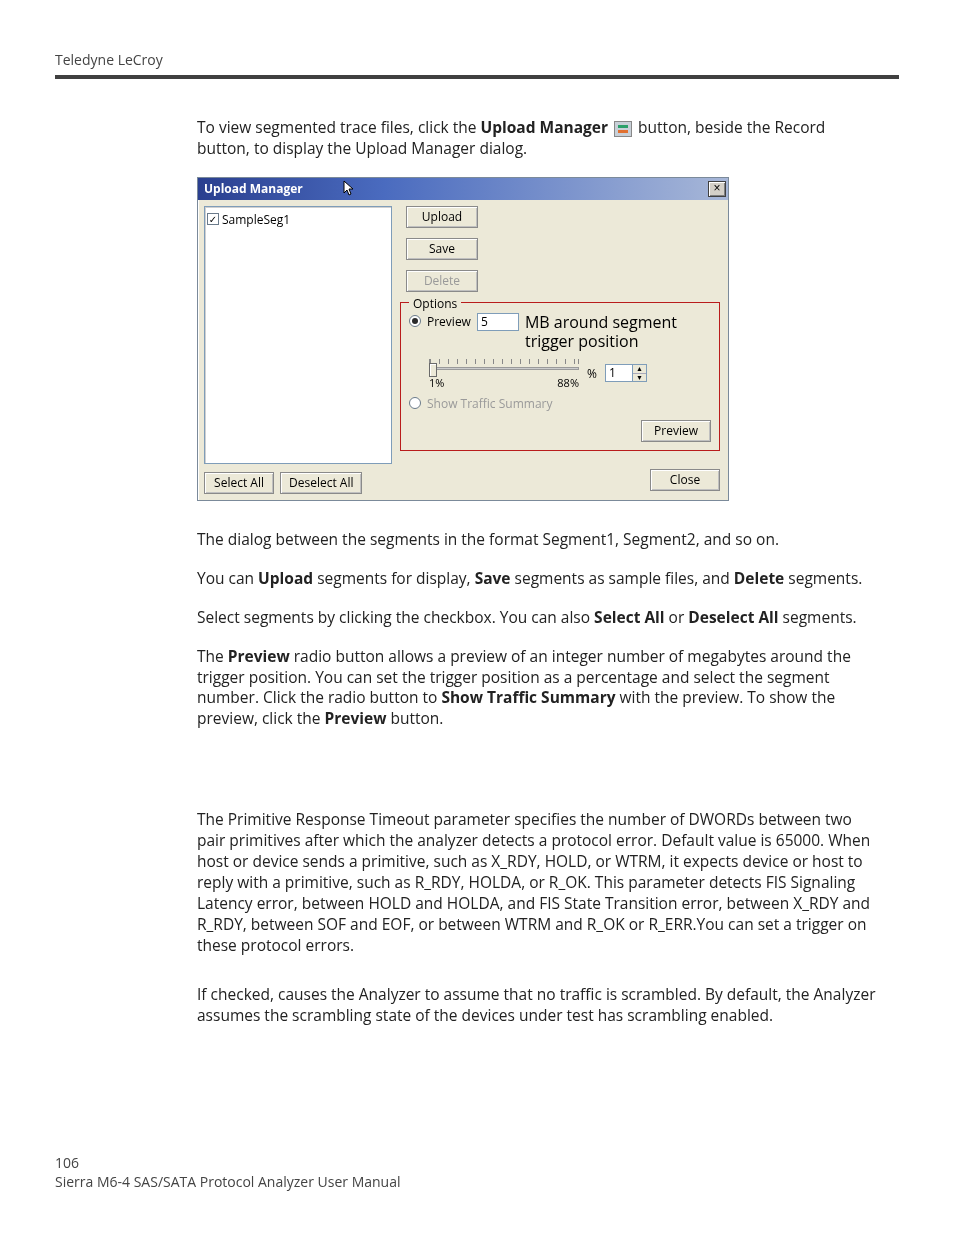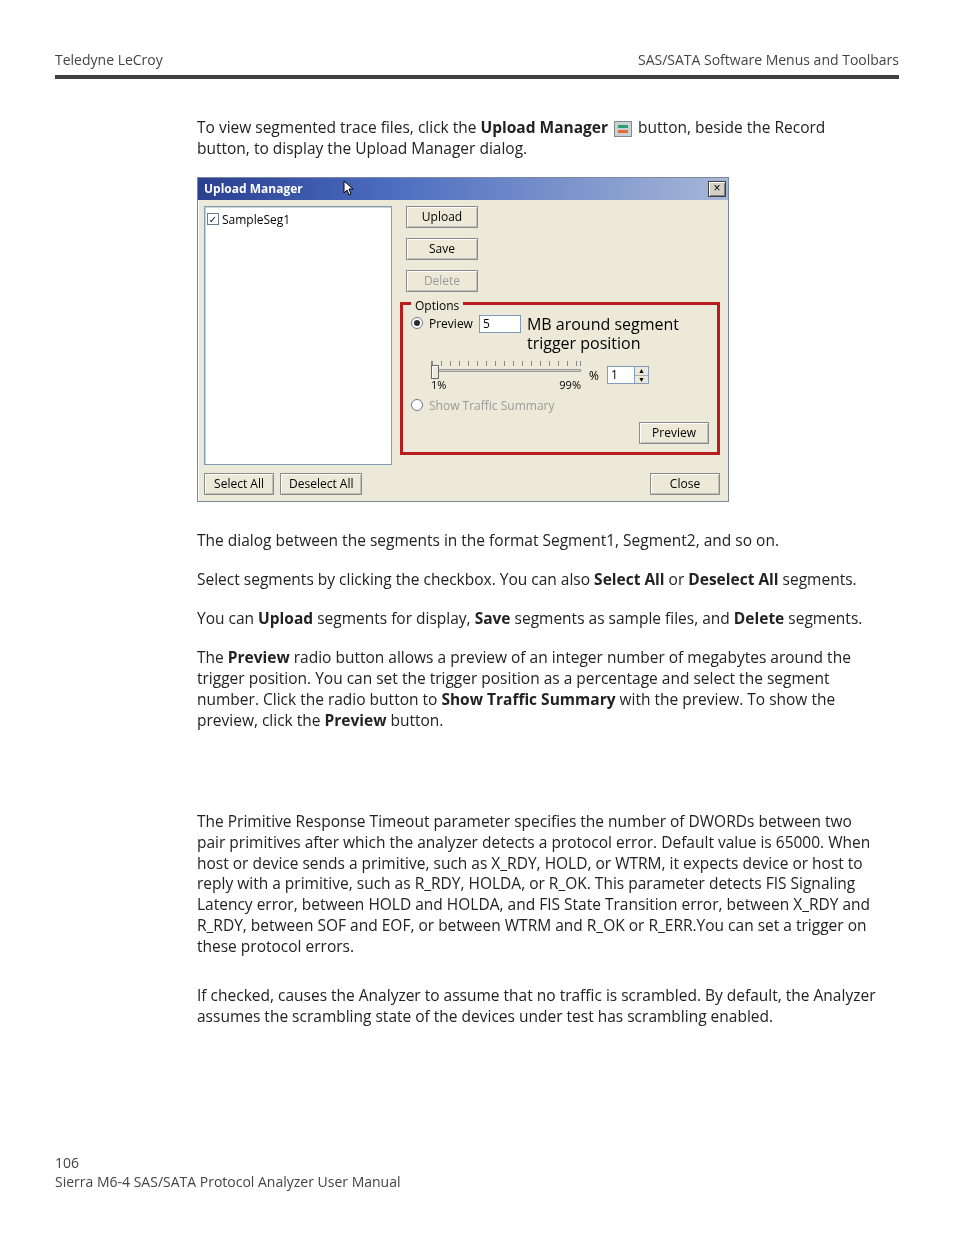--- a/index.html
+++ b/index.html
@@ -158,21 +158,21 @@
   .btn + .btn { margin-left: 6px; }
   .btn.disabled { color: #9a9a9a; }
   .right-pane {
     flex: 1;
     display: flex;
     flex-direction: column;
   }
   .action-btn-row { margin-bottom: 10px; }
   .action-btn-row .btn { width: 72px; margin-left: 8px;}
   .groupbox {
-    border: 3px solid #b91c1c;
+    border: 1px solid #b91c1c;
     margin: 0 2px;
     padding: 10px 8px 8px 8px;
     position: relative;
   }
   .groupbox-title {
     position: absolute;
     top: -8px;
     left: 8px;
     background: #ece9d8;
     padding: 0 4px;
@@ -305,21 +305,20 @@
     color: #444;
     flex-direction: column;
   }
 </style>
 </head>
 <body>
 
 <div class="page">
   <div class="header">
     <span>Teledyne LeCroy</span>
-    <span>SAS/SATA Software Menus and Toolbars</span>
   </div>
 
   <div class="content">
     <p class="body">
       <span>To view segmented trace files, click the </span><span class="bold">Upload Manager</span>
       <span class="inline-icon"></span><span> button, beside the Record button, to display the Upload Manager dialog.</span>
     </p>
 
     <div class="dialog">
       <div class="titlebar">
@@ -370,21 +369,21 @@
               </span>
             </div>
 
             <div class="slider-row">
               <div class="slider">
                 <div class="slider-ticks"></div>
                 <div class="slider-track"></div>
                 <div class="slider-thumb"></div>
                 <div class="slider-labels">
                   <span>1%</span>
-                  <span>99%</span>
+                  <span>88%</span>
                 </div>
               </div>
               <span>%</span>
               <span class="spin">
                 <span class="small-input">1</span>
                 <span class="spin-btns">
                   <div>▲</div>
                   <div>▼</div>
                 </span>
               </span>
@@ -403,25 +402,25 @@
           <div class="close-row">
             <div class="btn">Close</div>
           </div>
         </div>
       </div>
     </div>
 
     <p class="body">The dialog between the segments in the format Segment1, Segment2, and so on.</p>
 
     <p class="body">
+      <span>You can </span><span class="bold">Upload</span><span> segments for display, </span><span class="bold">Save</span><span> segments as sample files, and </span><span class="bold">Delete</span><span> segments.</span>
+    </p>
+
+    <p class="body">
       <span>Select segments by clicking the checkbox. You can also </span><span class="bold">Select All</span><span> or </span><span class="bold">Deselect All</span><span> segments.</span>
-    </p>
-
-    <p class="body">
-      <span>You can </span><span class="bold">Upload</span><span> segments for display, </span><span class="bold">Save</span><span> segments as sample files, and </span><span class="bold">Delete</span><span> segments.</span>
     </p>
 
     <p class="body">
       <span>The </span><span class="bold">Preview</span><span> radio button allows a preview of an integer number of megabytes around the trigger position. You can set the trigger position as a percentage and select the segment number. Click the radio button to </span><span class="bold">Show Traffic Summary</span><span> with the preview. To show the preview, click the </span><span class="bold">Preview</span><span> button.</span>
     </p>
 
     <div class="spacer"></div>
 
     <p class="body">The Primitive Response Timeout parameter specifies the number of DWORDs between two pair primitives after which the analyzer detects a protocol error. Default value is 65000. When host or device sends a primitive, such as X_RDY, HOLD, or WTRM, it expects device or host to reply with a primitive, such as R_RDY, HOLDA, or R_OK. This parameter detects FIS Signaling Latency error, between HOLD and HOLDA, and FIS State Transition error, between X_RDY and R_RDY, between SOF and EOF, or between WTRM and R_OK or R_ERR.You can set a trigger on these protocol errors.</p>
 

